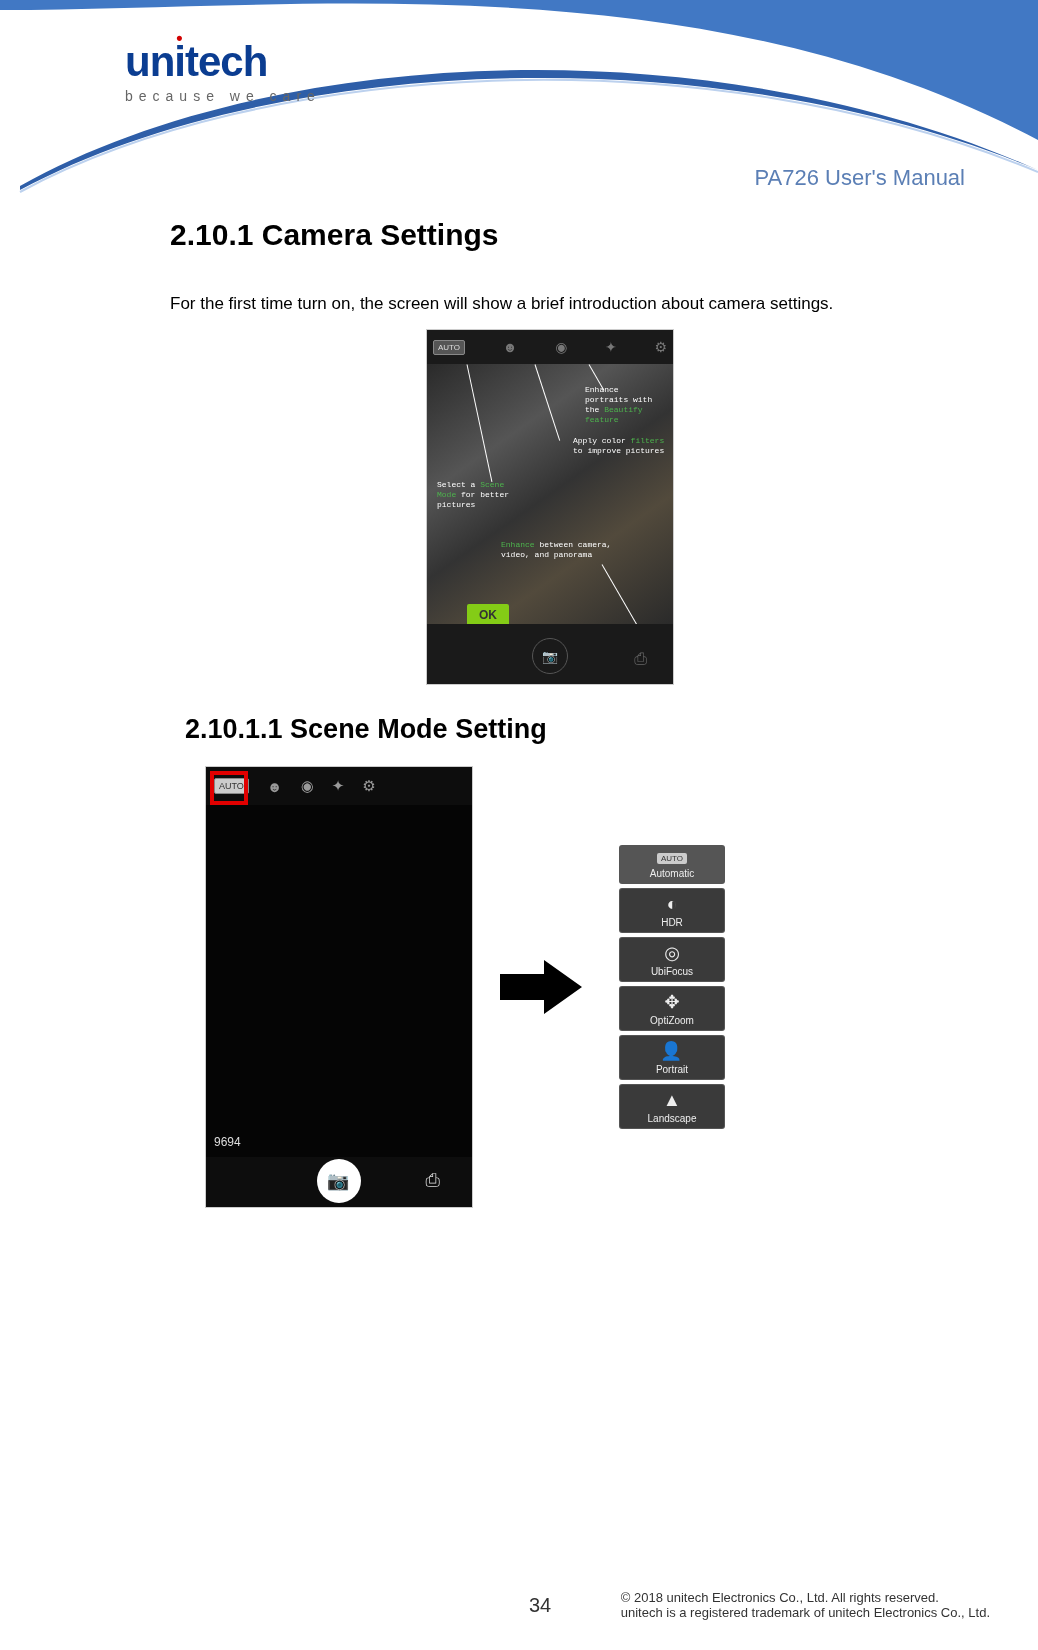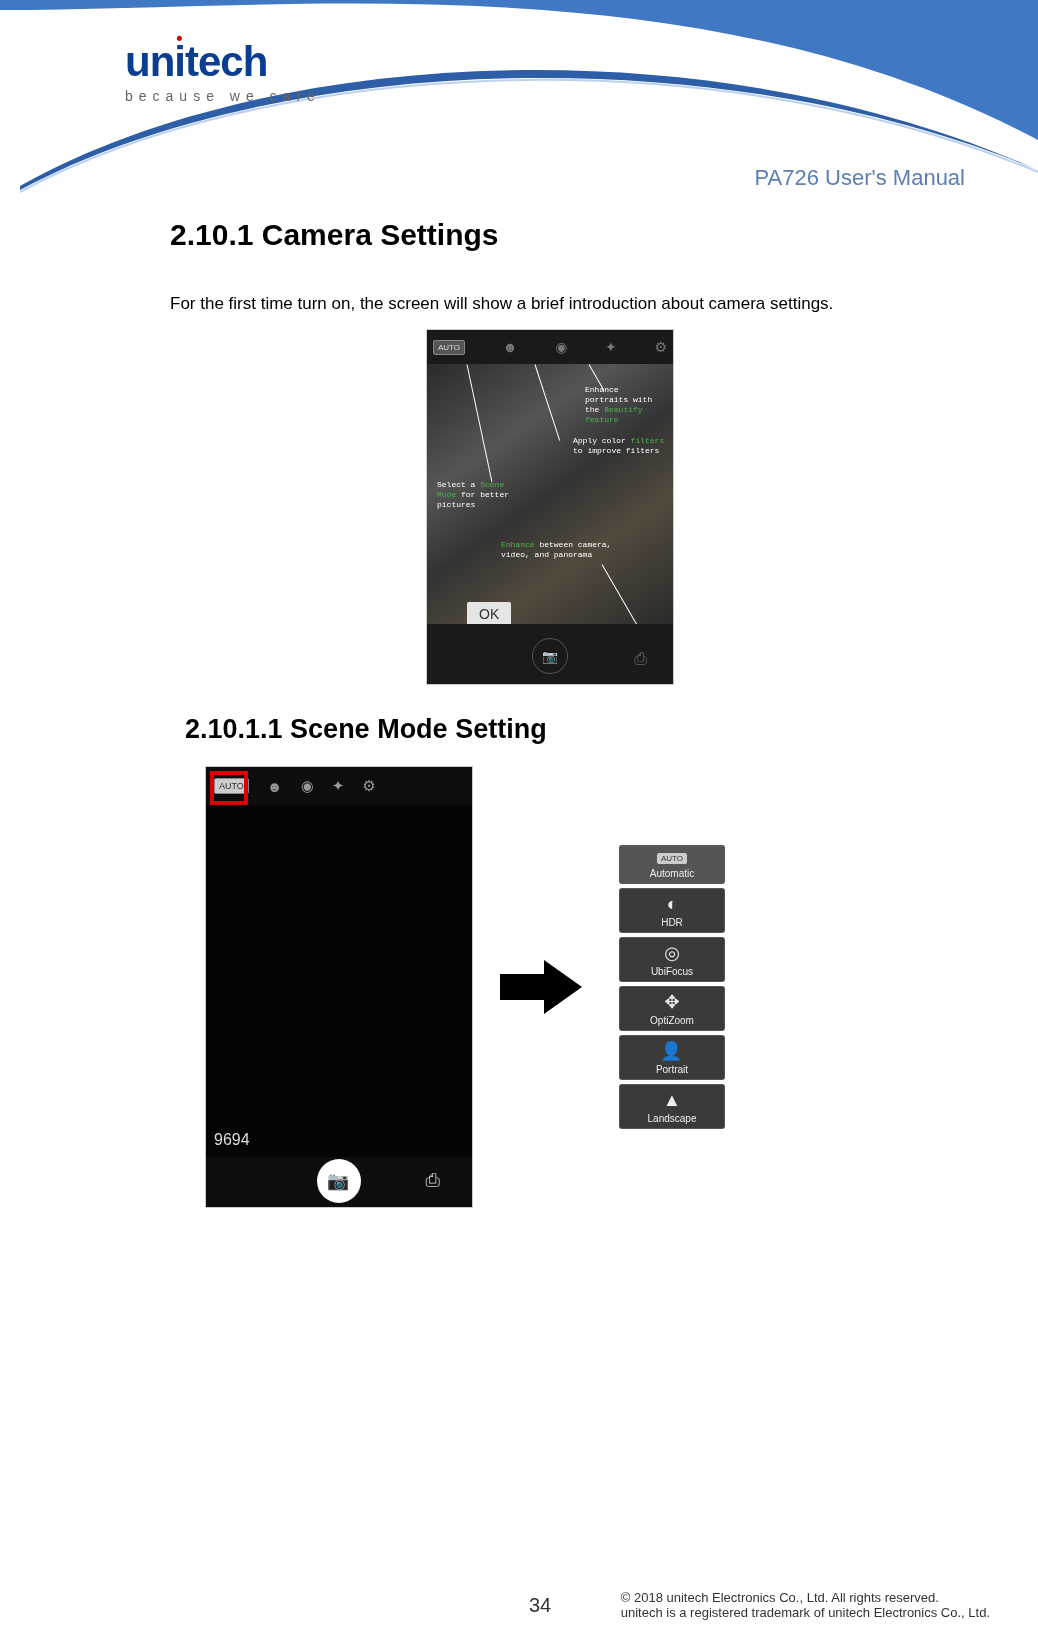--- a/index.html
+++ b/index.html
@@ -15,32 +15,32 @@
   .h1{font-size:30px;font-weight:bold;color:#000;margin:0 0 36px 0;}
   .para{font-size:17px;line-height:32px;color:#000;margin:0 0 10px 0;}
   .intro-shot{display:block;margin:10px auto 30px auto;width:246px;height:354px;position:relative;background:#3b3b3b;box-shadow:0 0 0 1px #ccc;}
   .intro-shot .topbar{position:absolute;top:0;left:0;right:0;height:34px;background:#1a1a1a;display:flex;align-items:center;padding:0 6px;justify-content:space-between;}
   .topbar .chip{background:#555;color:#ddd;font-size:8px;padding:2px 4px;border-radius:2px;border:1px solid #888;}
   .topbar .ticon{color:#777;font-size:14px;}
   .intro-shot .blur{position:absolute;top:34px;left:0;right:0;bottom:60px;background:linear-gradient(145deg,#2a2a2a 0%,#555 30%,#333 50%,#524a3c 70%,#2a2a2a 100%);}
   .intro-shot .callout{position:absolute;color:#fff;font-size:8px;line-height:10px;text-align:left;font-family:Liberation Mono, monospace;}
   .intro-shot .callout .hl{color:#4db34d;}
   .intro-shot .bot{position:absolute;bottom:0;left:0;right:0;height:60px;background:#1a1a1a;}
-  .intro-shot .okbtn{position:absolute;left:40px;bottom:58px;background:#e5e5e5;color:#333;font-size:14px;font-weight:normal;padding:4px 12px;border-radius:2px;}
+  .intro-shot .okbtn{position:absolute;left:40px;bottom:58px;background:#84cc16;color:#333;font-size:12px;font-weight:bold;padding:4px 12px;border-radius:2px;}
   .intro-shot .shutter{position:absolute;bottom:10px;left:50%;transform:translateX(-50%);width:34px;height:34px;border-radius:50%;border:1px solid #555;display:flex;align-items:center;justify-content:center;color:#aaa;font-size:13px;}
   .intro-shot .swicon{position:absolute;bottom:16px;right:26px;color:#666;font-size:16px;}
   .h2{font-size:27px;font-weight:bold;color:#000;margin:0 0 22px 15px;}
   .row{display:flex;align-items:center;justify-content:flex-start;}
   .shot2{width:266px;height:440px;position:relative;background:#050505;box-shadow:0 0 0 1px #ccc;margin-left:36px;}
   .shot2 .topbar{position:absolute;top:0;left:0;right:0;height:38px;background:#0d0d0d;display:flex;align-items:center;padding:0 8px;}
   .shot2 .hl-red{position:absolute;top:4px;left:4px;width:38px;height:34px;border:4px solid #e10000;box-sizing:border-box;}
   .shot2 .topbar .chip{background:#ccc;color:#333;font-size:9px;padding:2px 4px;border-radius:2px;}
   .shot2 .topbar .ticon{color:#999;font-size:15px;margin-left:18px;}
   .shot2 .gear{margin-left:auto;}
-  .shot2 .count{position:absolute;left:8px;bottom:58px;color:#ddd;font-size:16px;}
+  .shot2 .count{position:absolute;left:8px;bottom:58px;color:#ddd;font-size:12px;}
   .shot2 .bot{position:absolute;bottom:0;left:0;right:0;height:50px;background:#0d0d0d;}
   .shot2 .shutter{position:absolute;bottom:4px;left:50%;transform:translateX(-50%);width:44px;height:44px;border-radius:50%;background:#fff;display:flex;align-items:center;justify-content:center;color:#222;font-size:18px;}
   .shot2 .swicon{position:absolute;bottom:16px;right:32px;color:#ddd;font-size:18px;}
   .arrow{width:82px;height:54px;margin:0 28px;}
   .menu{width:104px;margin-left:10px;display:flex;flex-direction:column;gap:6px;}
   .menu .item{background:#3a3a3a;color:#eee;text-align:center;padding:6px 0 4px 0;font-size:10px;border-radius:2px;box-shadow:0 0 0 1px #555;}
   .menu .item.sel{background:#555;}
   .menu .item .chip{display:inline-block;background:#ccc;color:#333;font-size:8px;padding:1px 4px;border-radius:2px;margin-bottom:4px;}
   .menu .item .ic{font-size:18px;line-height:18px;margin-bottom:4px;color:#eee;}
   .footer{position:absolute;bottom:30px;right:80px;text-align:left;font-size:13px;color:#333;}
@@ -81,21 +81,21 @@
         <span class="ticon">◉</span>
         <span class="ticon">✦</span>
         <span class="ticon">⚙</span>
       </div>
       <div class="blur"></div>
 
       <div class="callout" style="right:8px;top:55px;width:80px;">
         <span>Enhance portraits with the </span><span class="hl">Beautify feature</span>
       </div>
       <div class="callout" style="right:8px;top:106px;width:92px;">
-        <span>Apply color </span><span class="hl">filters</span><span> to improve filters</span>
+        <span>Apply color </span><span class="hl">filters</span><span> to improve pictures</span>
       </div>
       <div class="callout" style="left:10px;top:150px;width:90px;">
         <span>Select a </span><span class="hl">Scene Mode</span><span> for better pictures</span>
       </div>
       <div class="callout" style="left:74px;top:210px;width:130px;">
         <span class="hl">Enhance</span><span> between camera, video, and panorama</span>
       </div>
 
       <div class="aline" style="left:40px;top:34px;width:120px;transform:rotate(78deg);"></div>
       <div class="aline" style="left:108px;top:34px;width:80px;transform:rotate(72deg);"></div>

